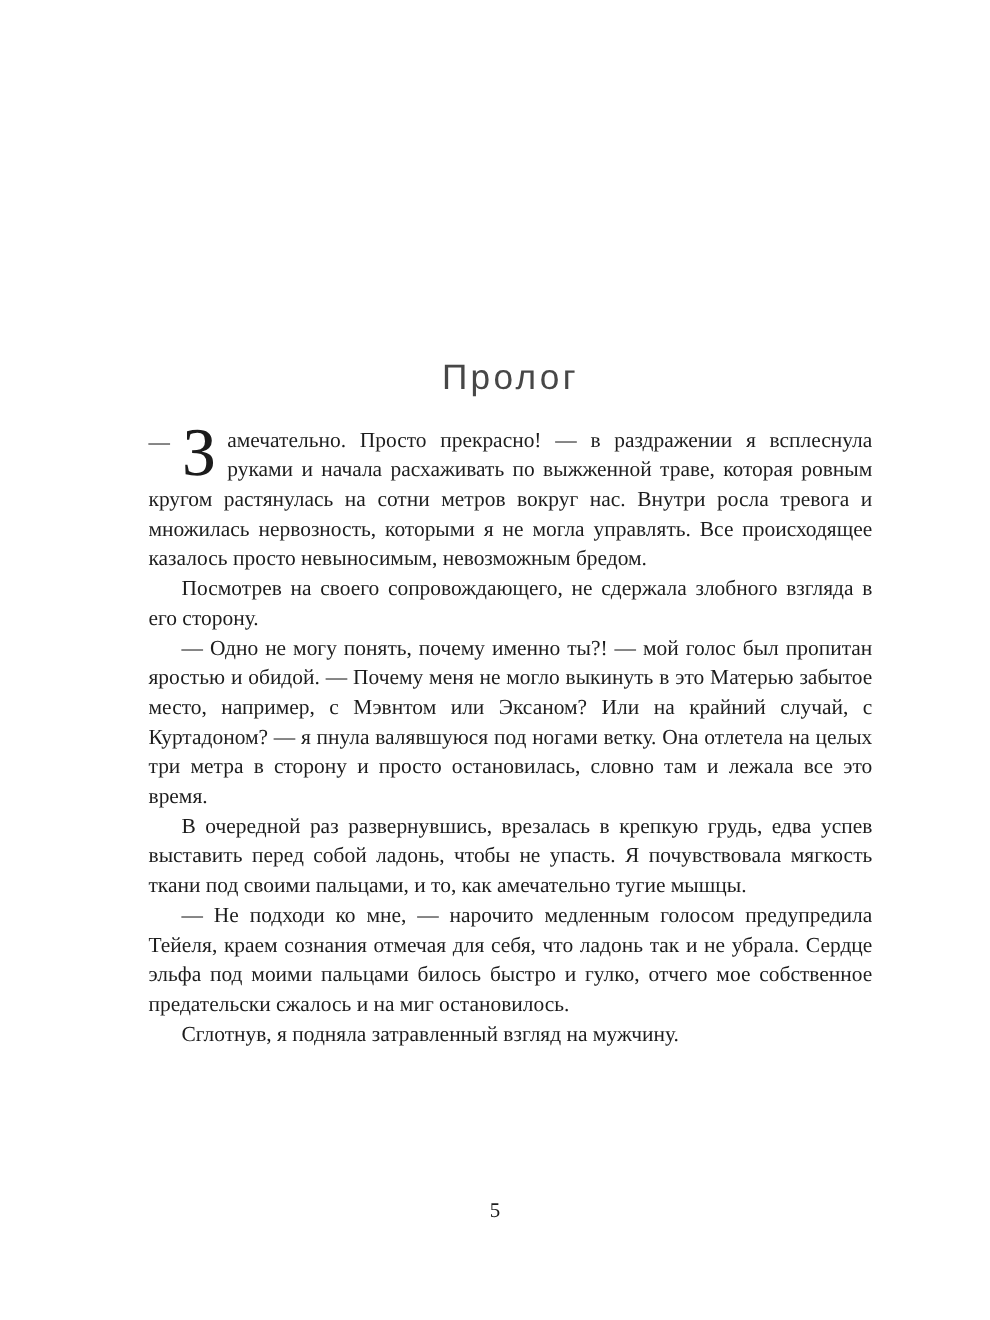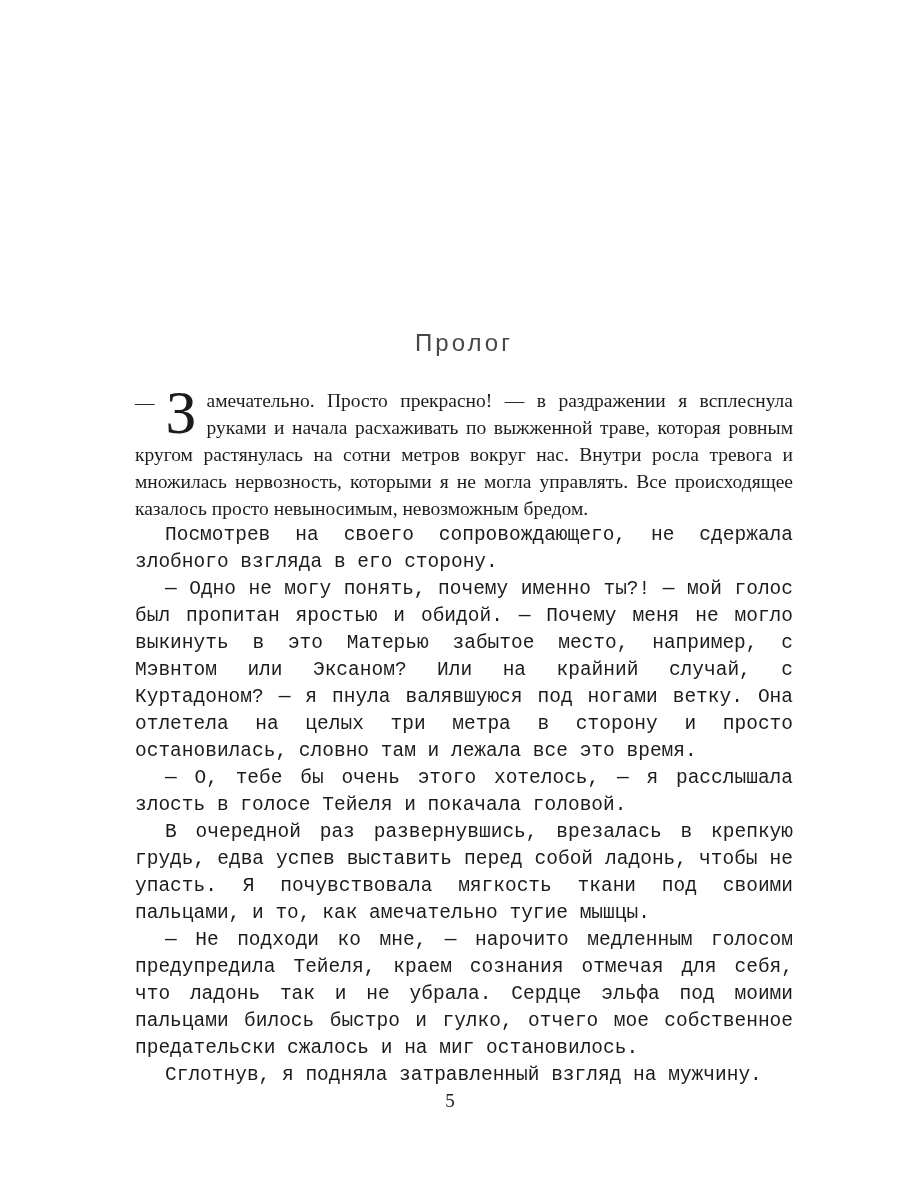--- a/index.html
+++ b/index.html
@@ -18,38 +18,37 @@
     }
     .text-block {
       position: absolute;
       left: 135px;
       top: 326px;
       width: 658px;
     }
     .chapter-title {
       font-family: "Liberation Sans", sans-serif;
       font-weight: 300;
-      font-size: 24px;
+      font-size: 32px;
       line-height: 34px;
       letter-spacing: 3px;
       color: #474747;
       text-align: center;
       margin: 0 0 27px 0;
     }
     .para {
       margin: 0;
       font-size: 19.5px;
       line-height: 27px;
       text-align: justify;
       hyphens: auto;
       -webkit-hyphens: auto;
     }
     .para.indent {
       text-indent: 30px;
-      font-family: Liberation Mono, monospace;
     }
     .para-first {
       text-indent: 0;
     }
     .opener {
       float: left;
       margin-right: 10px;
     }
     .opener-dash {
       display: inline-block;
@@ -84,21 +83,20 @@
   <div class="text-block">
 
     <h1 class="chapter-title">Пролог</h1>
 
     <p class="para para-first"><span class="opener"><span class="opener-dash">—</span><span class="opener-letter">З</span></span><span>амечательно. Просто прекрасно! — в раздражении я всплеснула руками и начала расхаживать по выжженной траве, которая ровным кругом растянулась на сотни метров вокруг нас. Внутри росла тревога и множилась нервозность, которыми я не могла управлять. Все происходящее казалось просто невыносимым, невозможным бредом.</span></p>
 
     <p class="para indent">Посмотрев на своего сопровождающего, не сдержала злобного взгляда в его сторону.</p>
 
     <p class="para indent">— Одно не могу понять, почему именно ты?! — мой голос был пропитан яростью и обидой. — Почему меня не могло выкинуть в это Матерью забытое место, например, с Мэвнтом или Эксаном? Или на крайний случай, с Куртадоном? — я пнула валявшуюся под ногами ветку. Она отлетела на целых три метра в сторону и просто остановилась, словно там и лежала все это время.</p>
 
-    <p class="para indent">— О, тебе бы очень этого хотелось, — я расслышала злость в голосе Тейеля и покачала головой.</p>
 
     <p class="para indent">В очередной раз развернувшись, врезалась в крепкую грудь, едва успев выставить перед собой ладонь, чтобы не упасть. Я почувствовала мягкость ткани под своими пальцами, и то, как амечательно тугие мышцы.</p>
 
     <p class="para indent">— Не подходи ко мне, — нарочито медленным голосом предупредила Тейеля, краем сознания отмечая для себя, что ладонь так и не убрала. Сердце эльфа под моими пальцами билось быстро и гулко, отчего мое собственное предательски сжалось и на миг остановилось.</p>
 
     <p class="para indent">Сглотнув, я подняла затравленный взгляд на мужчину.</p>
 
   </div>
 
   <div class="page-number">5</div>

